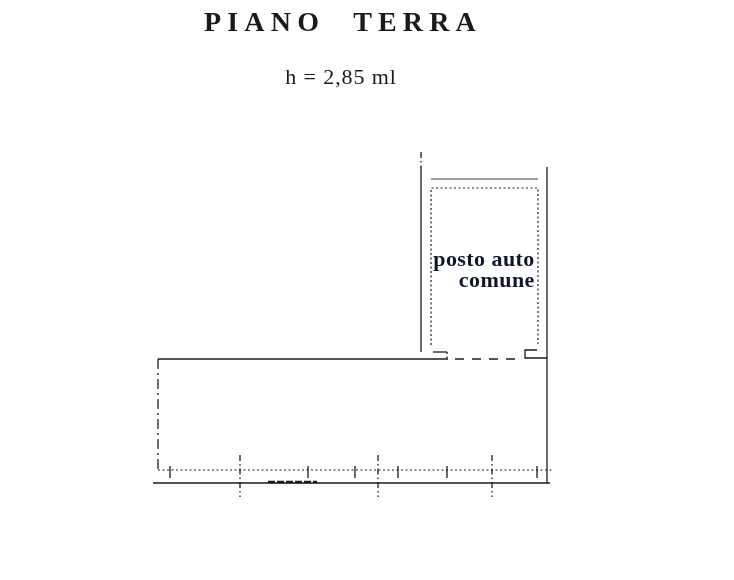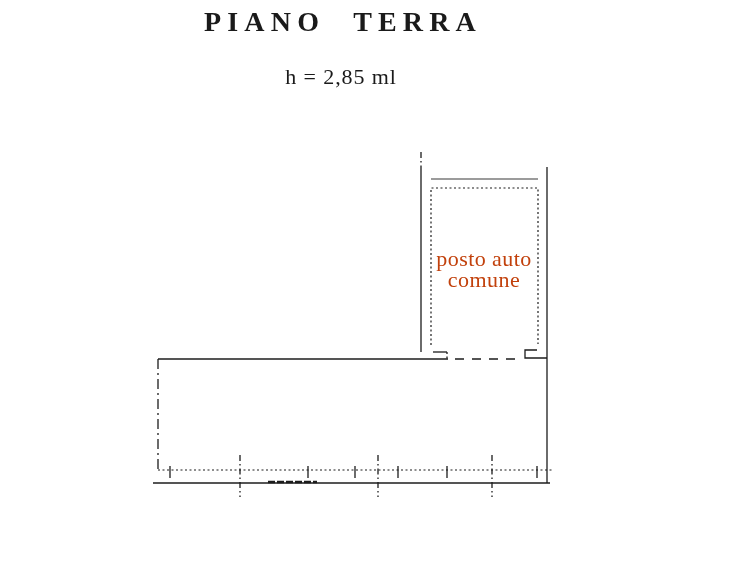--- a/index.html
+++ b/index.html
@@ -39,24 +39,25 @@
     color: #1a1a1a;
     margin-top: 8px;
   }
   .plan-svg {
     position: absolute;
     left: 0;
     top: 0;
   }
   .room-label {
     position: absolute;
-    text-align: center;
-    color: #c2410c;
+    text-align: right;
+    color: #0f172a;
     line-height: 21px;
     white-space: nowrap;
+    font-weight: bold;
   }
   .room-label.carport {
     left: 484px;
     top: 248px;
     transform: translateX(-50%);
     font-size: 22px;
     letter-spacing: 0.02em;
   }
   .room-label.courtyard {
     left: 348px;

